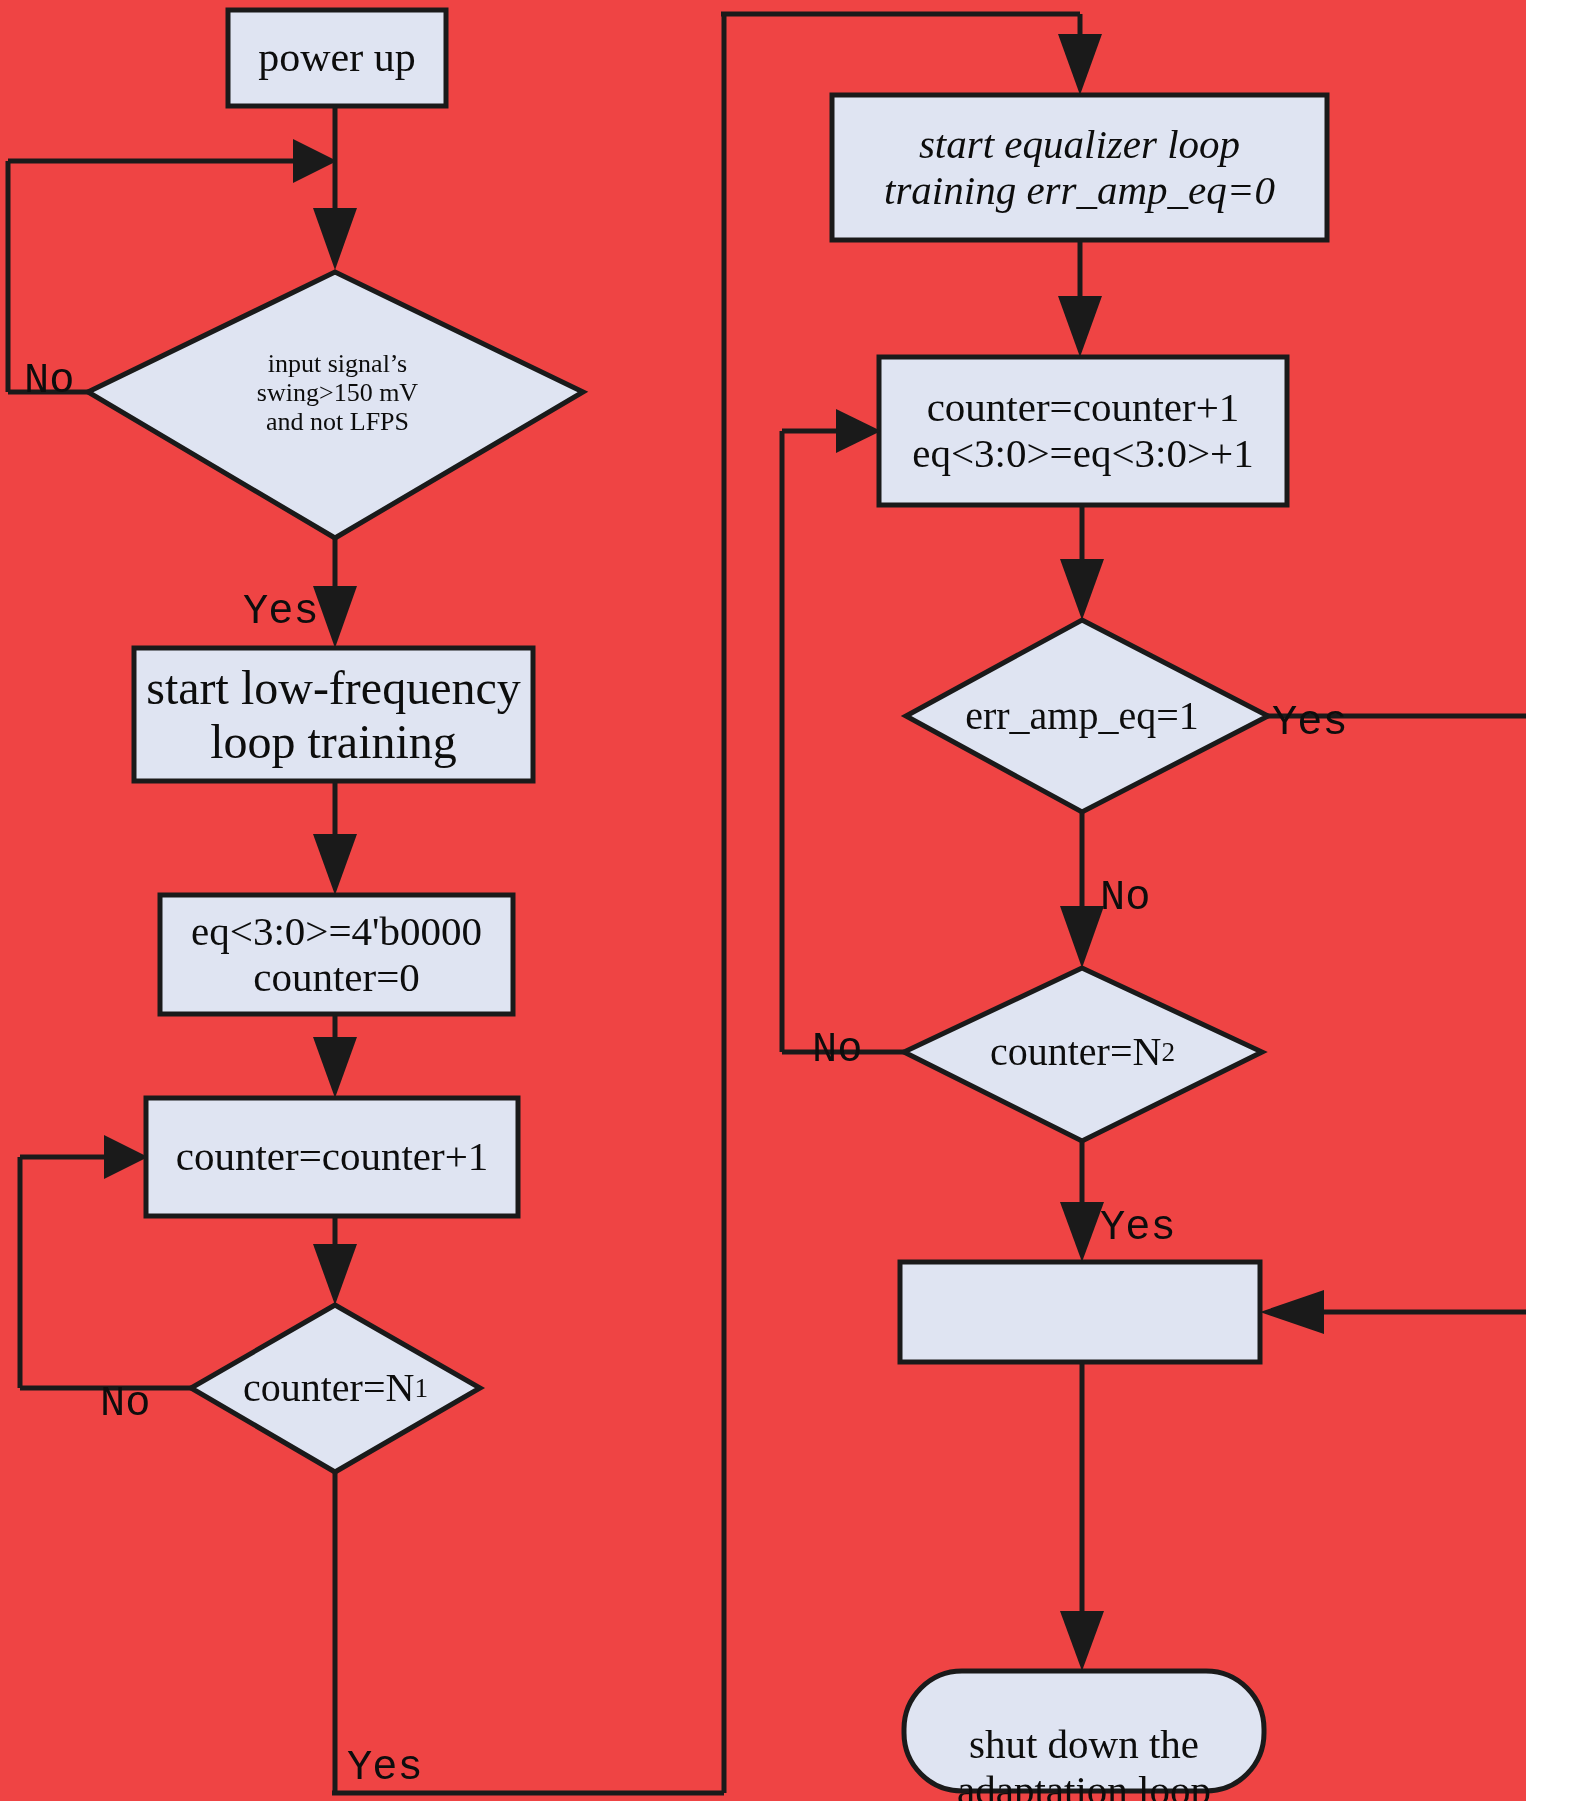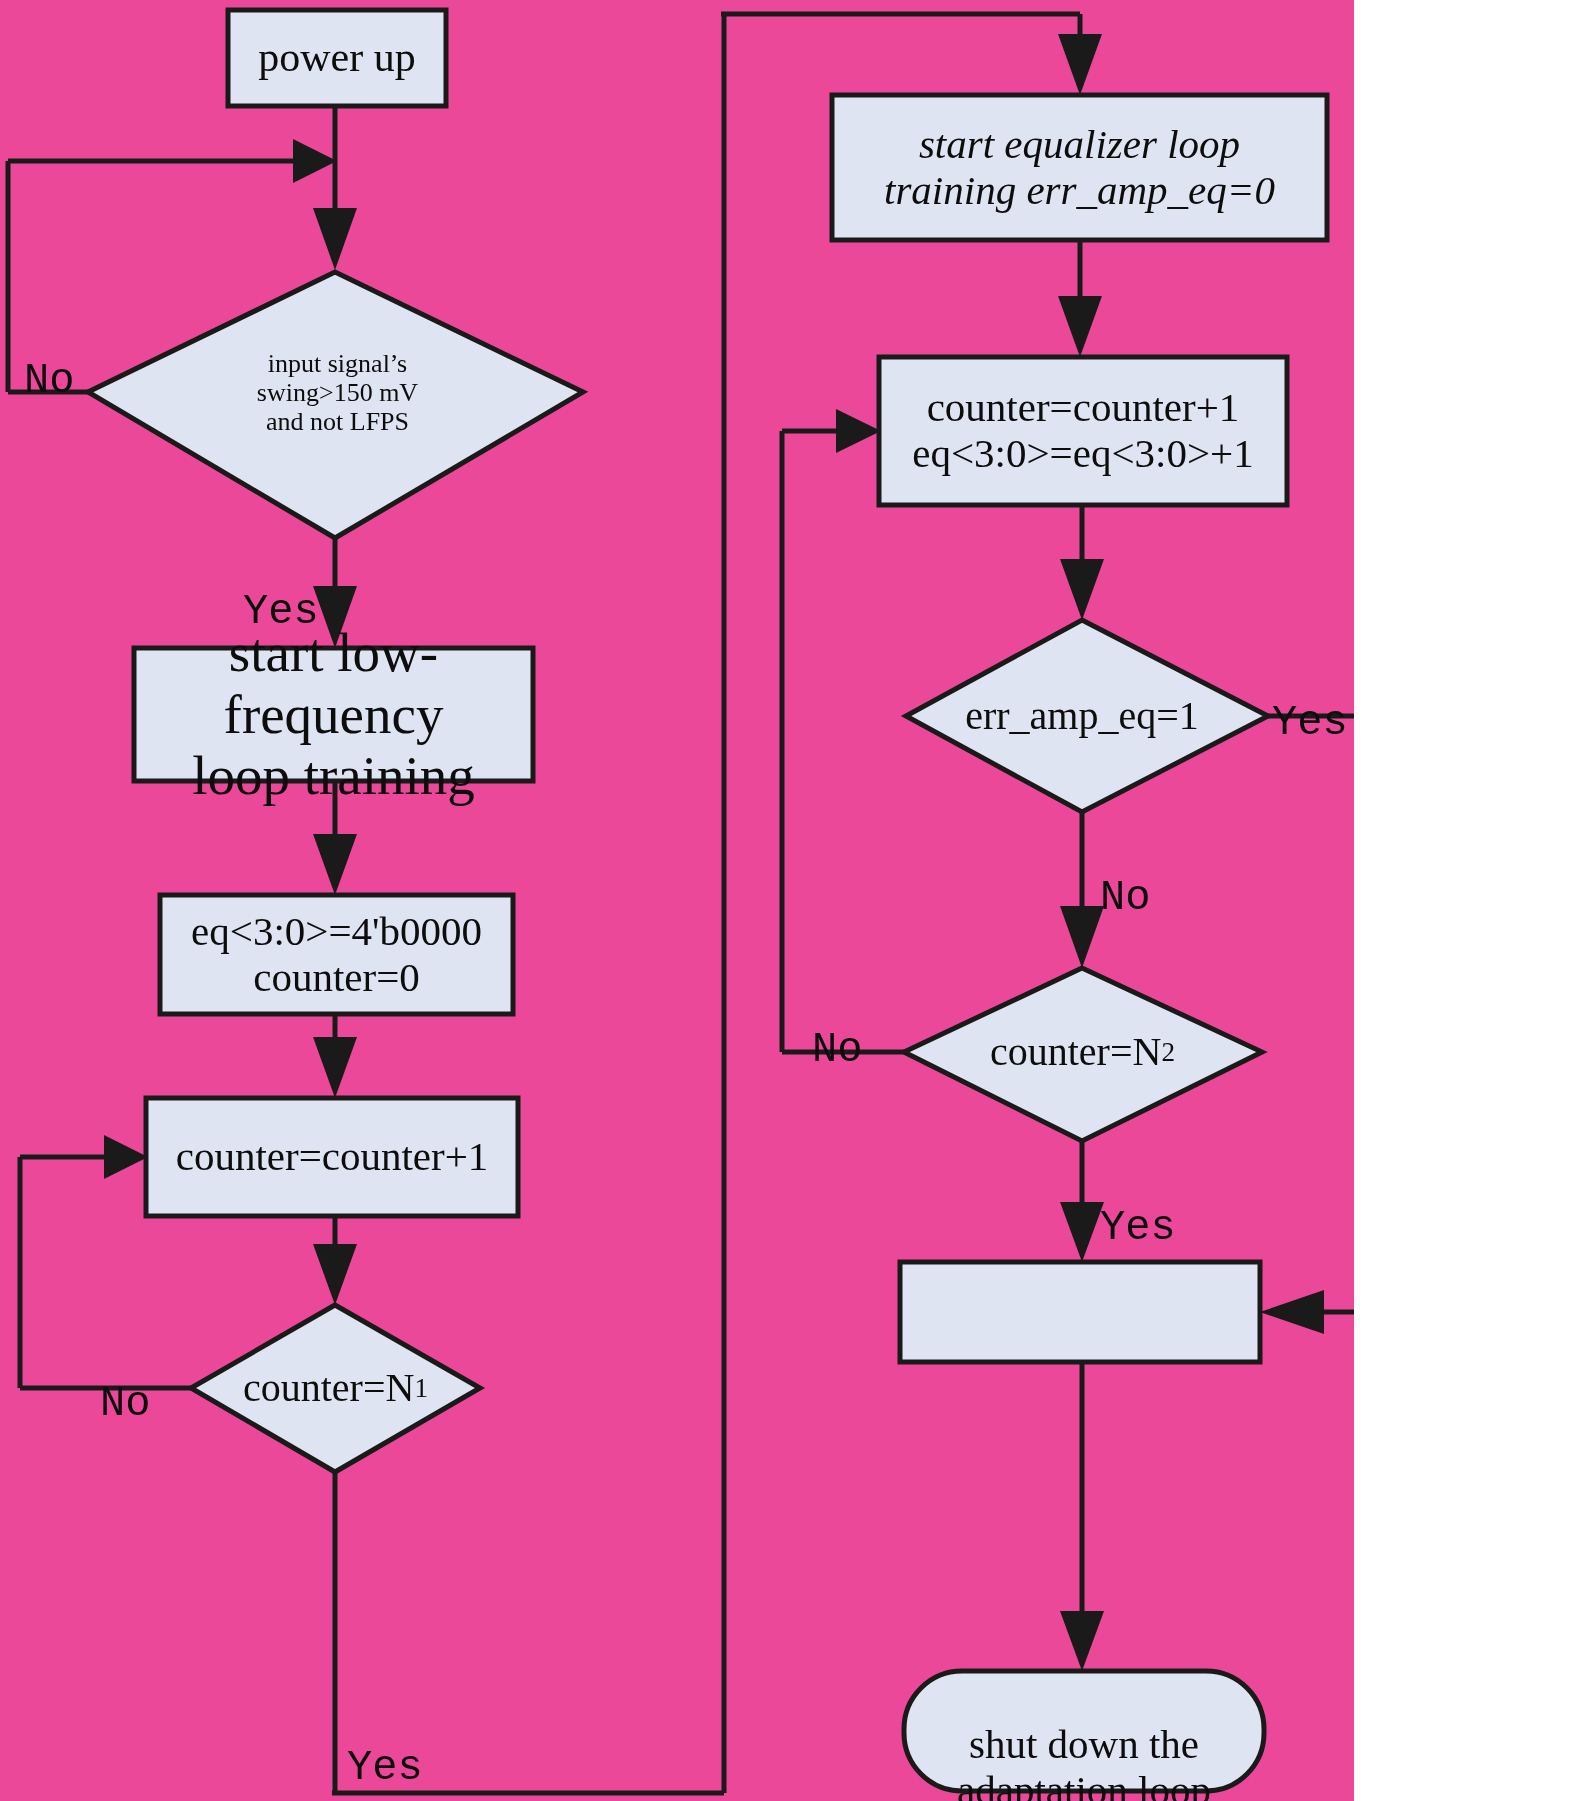--- a/index.html
+++ b/index.html
@@ -5,23 +5,23 @@
   html, body {
     margin: 0;
     padding: 0;
     background: #ffffff;
   }
   body {
     font-family: "Liberation Serif", "DejaVu Serif", serif;
   }
   #flowchart-root {
     position: relative;
-    width: 1354px;
+    width: 1526px;
     height: 1801px;
-    background: #ec4899;
+    background: #ef4444;
     overflow: hidden;
   }
   svg#flow-svg {
     position: absolute;
     top: 0;
     left: 0;
     width: 1575px;
     height: 1801px;
   }
   .node-shape {
@@ -153,21 +153,21 @@
     <polygon class="arrowhead" points="1060,1611 1104,1611 1082,1671"></polygon>
 
   </svg>
 
   <div class="node-text" style="left:228px; top:10px; width:218px; height:96px; font-size:42px;">power up</div>
 
   <div class="node-text" style="left:150px; top:295px; width:375px; height:195px; font-size:26px;">input signal’s
 swing&gt;150 mV
 and not LFPS</div>
 
-  <div class="node-text" style="left:134px; top:648px; width:399px; height:133px; font-size:55px;">start low-frequency
+  <div class="node-text" style="left:134px; top:648px; width:399px; height:133px; font-size:48px;">start low-frequency
 loop training</div>
 
   <div class="node-text" style="left:160px; top:895px; width:353px; height:119px; font-size:41px;">eq&lt;3:0&gt;=4'b0000
 counter=0</div>
 
   <div class="node-text" style="left:146px; top:1098px; width:372px; height:118px; font-size:41px;">counter=counter+1</div>
 
   <div class="node-text" style="left:191px; top:1350px; width:289px; height:76px; font-size:40px;"><span>counter=N</span><span class="sub">1</span></div>
 
   <div class="node-text" style="left:832px; top:95px; width:495px; height:145px; font-size:41px;font-style:italic;">start equalizer loop

